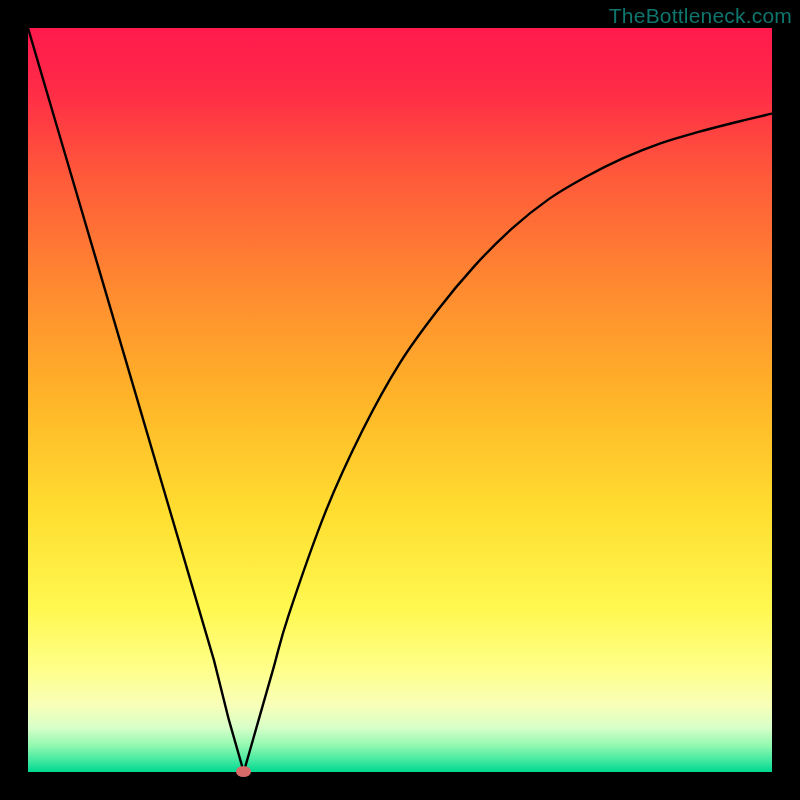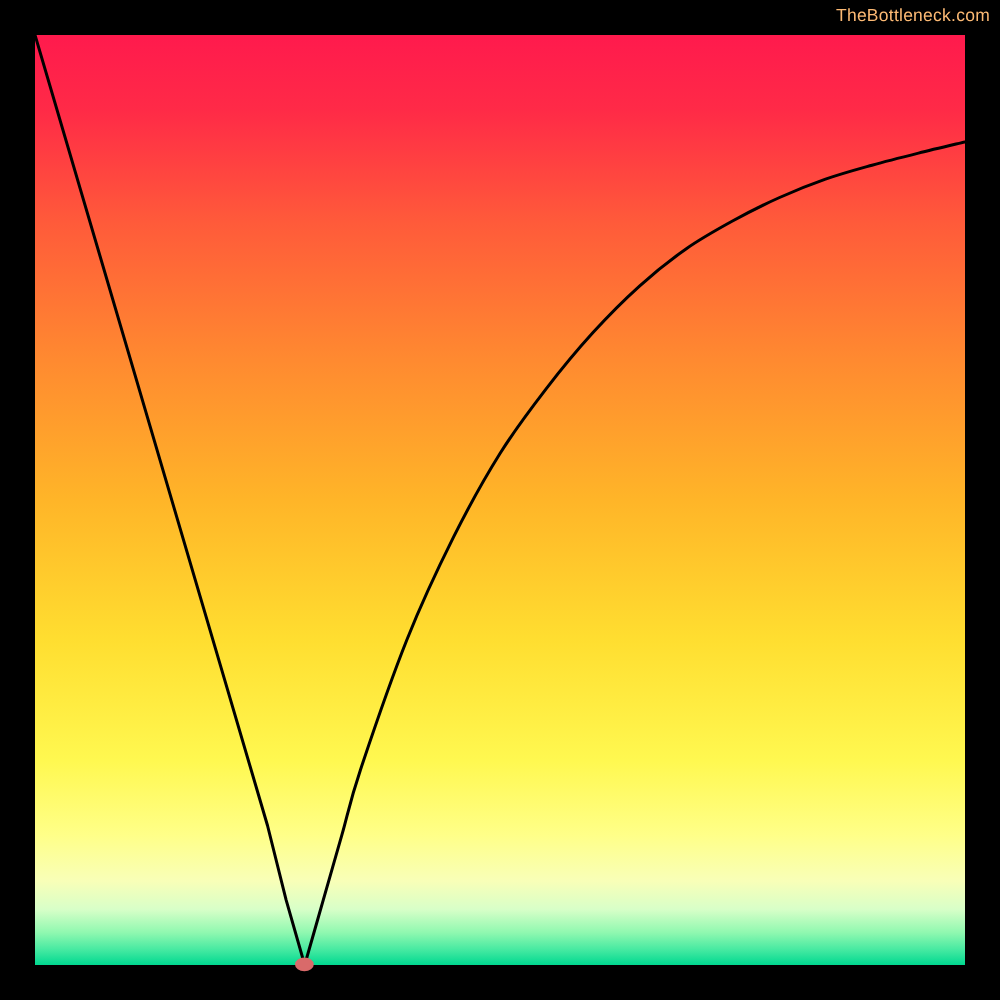--- a/index.html
+++ b/index.html
@@ -23,22 +23,22 @@
     position: absolute;
     left: 0;
     top: 0;
     width: 744px;
     height: 744px;
   }
   .watermark {
     position: absolute;
     top: 4px;
     right: 8px;
-    color: #fdba74;
-    font-size: 14px;
+    color: #0f766e;
+    font-size: 21px;
     font-weight: 500;
     letter-spacing: 0.2px;
   }
   svg {
     display: block;
   }
   .marker {
     position: absolute;
     width: 15px;
     height: 11px;

